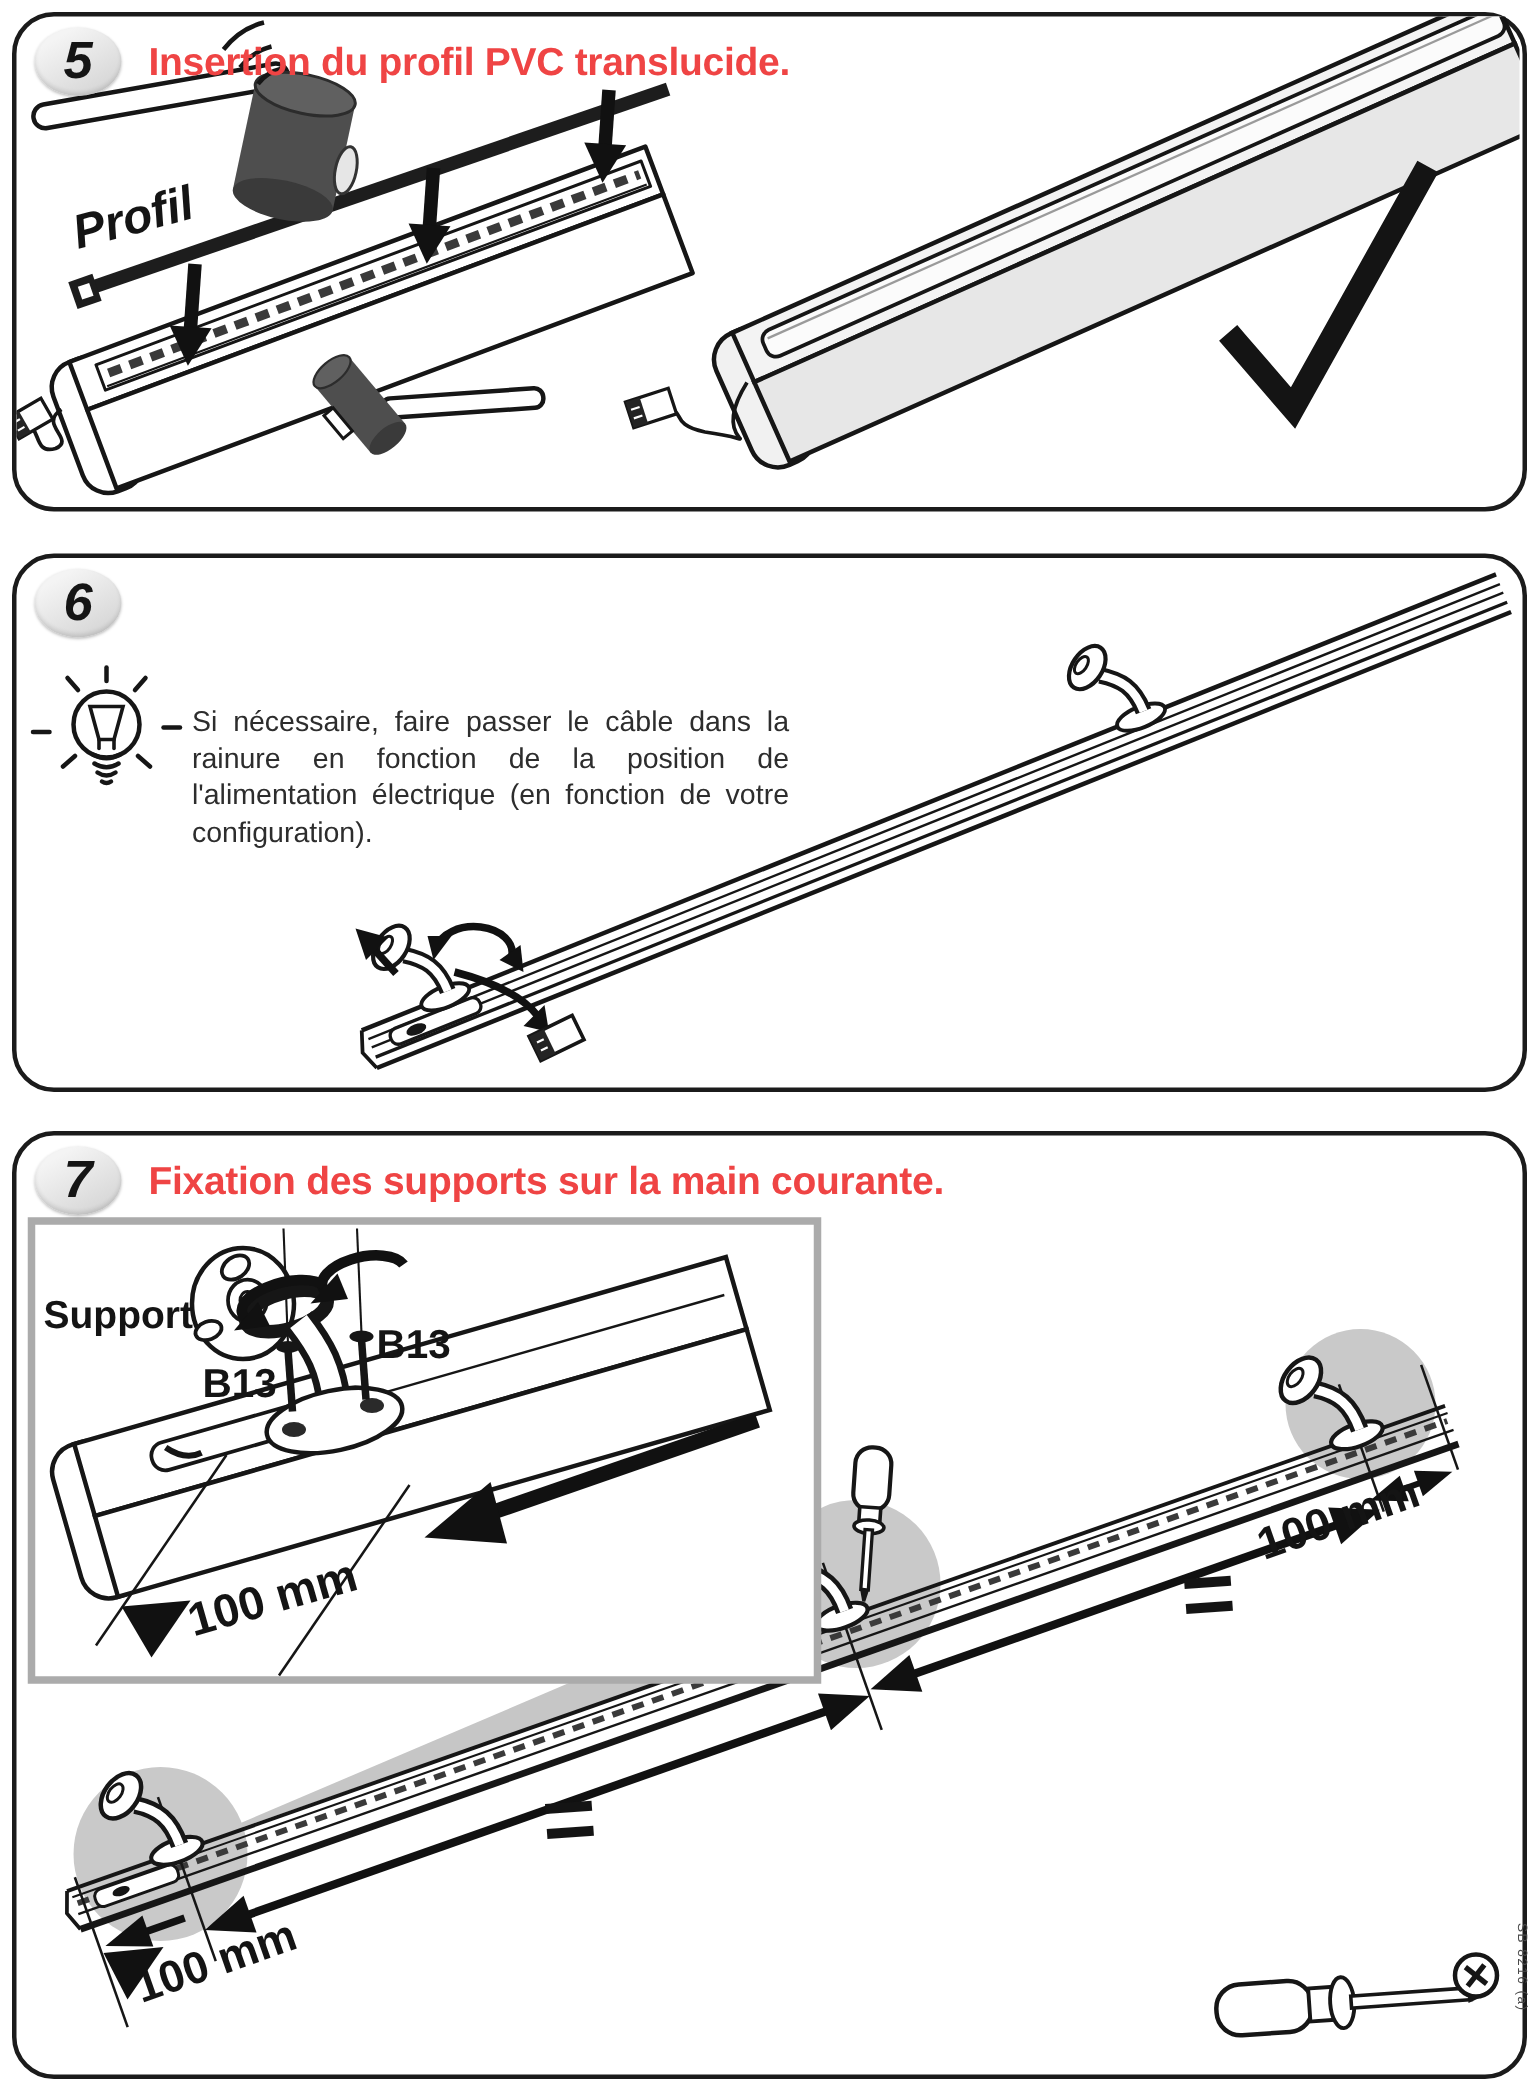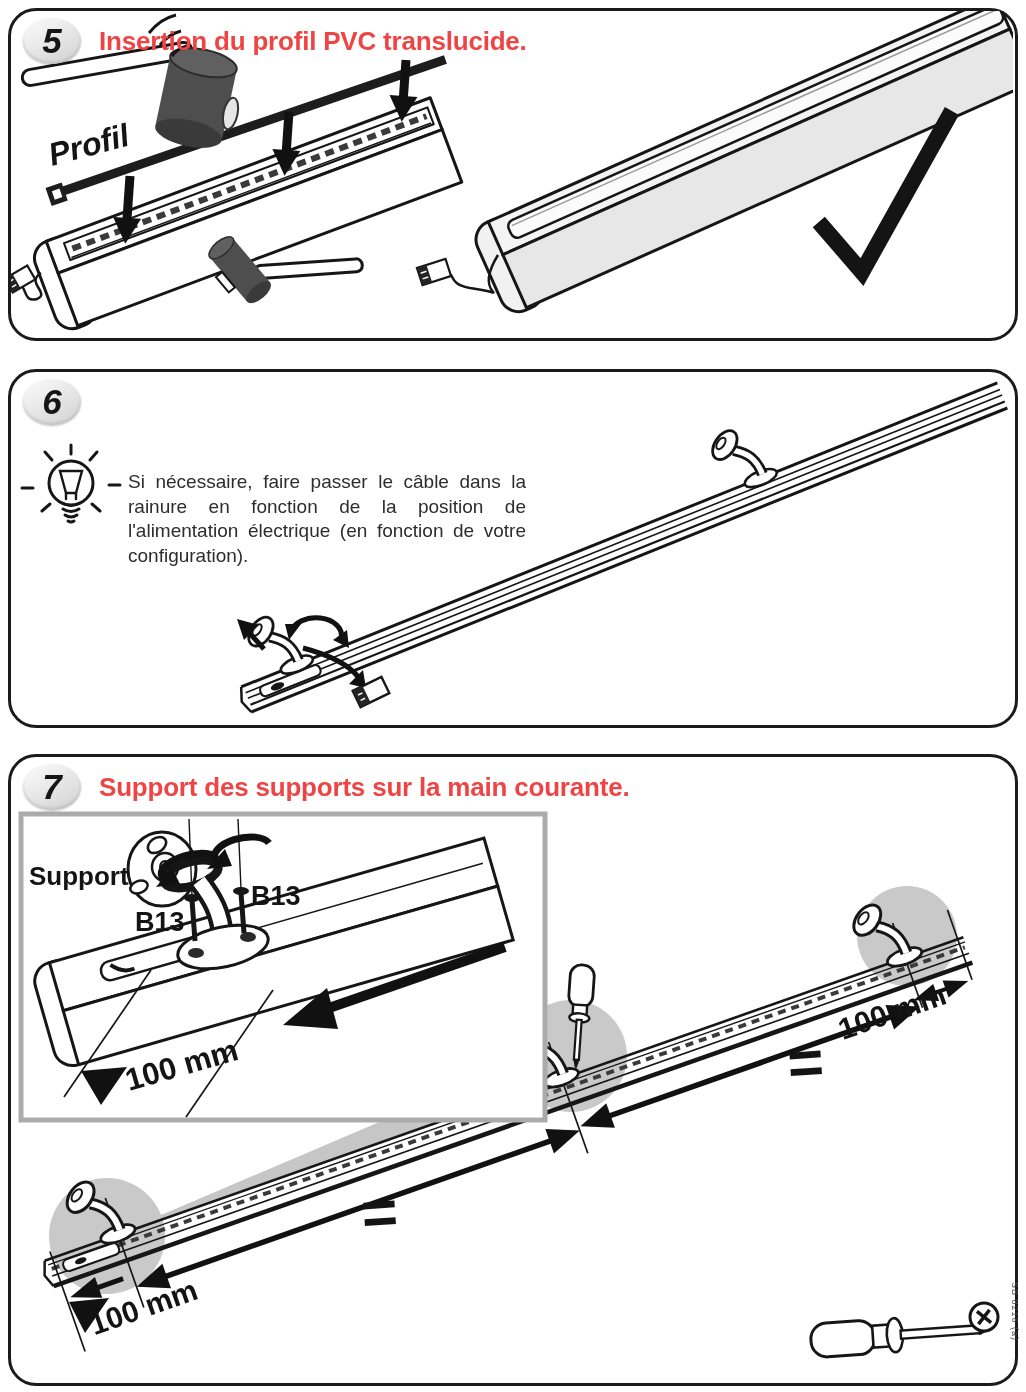--- a/index.html
+++ b/index.html
@@ -190,21 +190,21 @@
         <rect x="-16" y="-9" width="11" height="18" fill="#242424"></rect>
         <line x1="-13" y1="-3" x2="-8" y2="-3" stroke="#fff" stroke-width="1.5"></line>
         <line x1="-13" y1="3" x2="-8" y2="3" stroke="#fff" stroke-width="1.5"></line>
       </g>
     </svg>
   </div>
 
   <div class="panel" id="panel7">
     <div class="panel-header">
       <div class="badge">7</div>
-      <div class="panel-title">Support des supports sur la main courante.</div>
+      <div class="panel-title">Fixation des supports sur la main courante.</div>
     </div>
     <svg class="illu" width="1004" height="626" viewBox="0 0 1004 626">
       <defs>
         <g id="sup7">
           <ellipse cx="0" cy="0" rx="18" ry="7.5" fill="#fff" stroke="#161616" stroke-width="2.8"></ellipse>
           <path d="M 3,-3 C 3,-21 -3,-30 -16,-38" fill="none" stroke="#161616" stroke-width="12"></path>
           <path d="M 3,-3 C 3,-21 -3,-30 -16,-38" fill="none" stroke="#fff" stroke-width="6"></path>
           <ellipse cx="-23" cy="-47" rx="17" ry="11" transform="rotate(-34 -23 -47)" fill="#fff" stroke="#161616" stroke-width="3"></ellipse>
           <ellipse cx="-26" cy="-50" rx="7" ry="4" transform="rotate(-34 -26 -50)" fill="none" stroke="#161616" stroke-width="2"></ellipse>
         </g>

